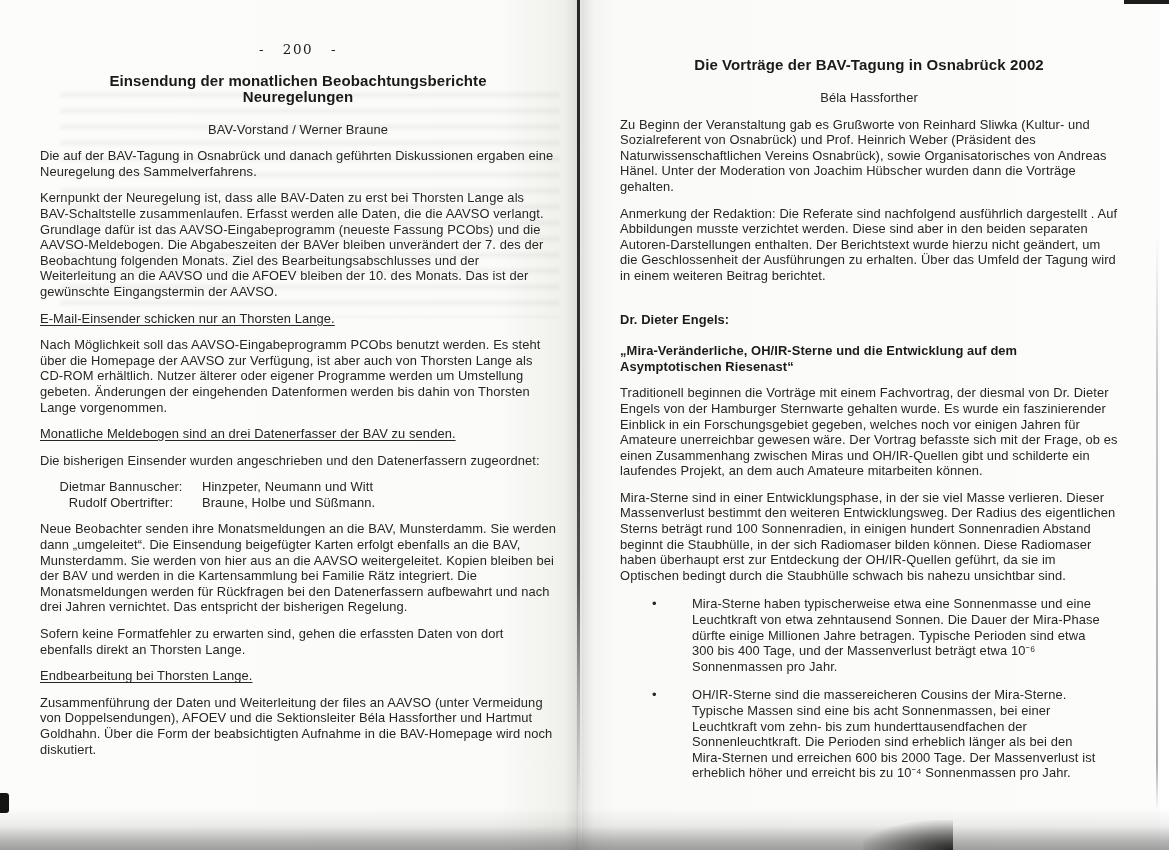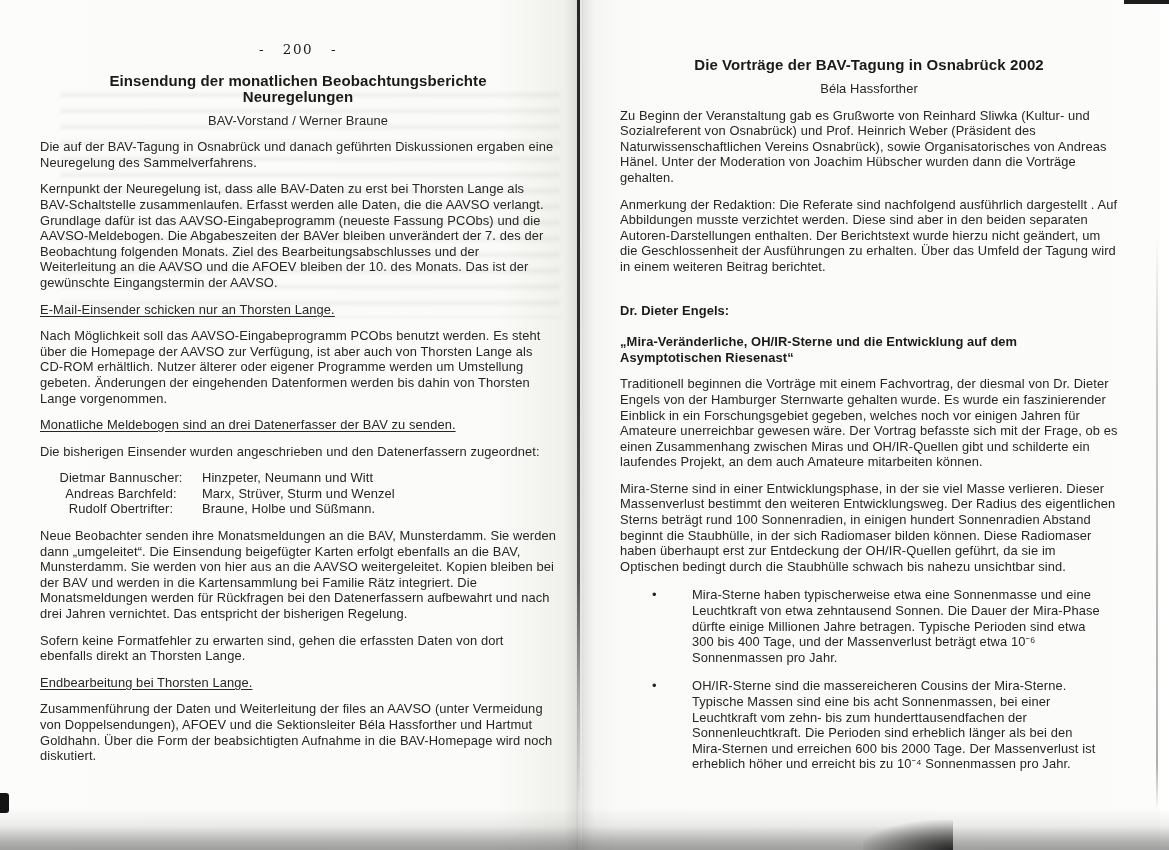--- a/index.html
+++ b/index.html
@@ -48,21 +48,21 @@
     text-align: center;
     font-weight: bold;
     font-size: 15px;
     color: #1a1a1a;
     margin-top: 15px;
     line-height: 16px;
   }
   .title-line2 { margin-top: 0; }
   .author {
     text-align: center;
-    margin-top: 8px;
+    margin-top: 17px;
   }
   p { margin: 11px 0 0 0; }
   .uhead {
     margin-top: 11px;
     text-decoration: underline;
     text-underline-offset: 2px;
   }
   .assign { margin-top: 11px; }
   .assign-row { display: flex; text-align: center; }
   .assign-name { width: 162px; flex: none; }
@@ -168,24 +168,20 @@
       <p>Die auf der BAV-Tagung in Osnabrück und danach geführten Diskussionen ergaben eine Neuregelung des Sammelverfahrens.</p>
       <p>Kernpunkt der Neuregelung ist, dass alle BAV-Daten zu erst bei Thorsten Lange als BAV-Schaltstelle zusammenlaufen. Erfasst werden alle Daten, die die AAVSO verlangt. Grundlage dafür ist das AAVSO-Eingabeprogramm (neueste Fassung PCObs) und die AAVSO-Meldebogen. Die Abgabeszeiten der BAVer bleiben unverändert der 7. des der Beobachtung folgenden Monats. Ziel des Bearbeitungsabschlusses und der Weiterleitung an die AAVSO und die AFOEV bleiben der 10. des Monats. Das ist der gewünschte Eingangstermin der AAVSO.</p>
       <div class="uhead">E-Mail-Einsender schicken nur an Thorsten Lange.</div>
       <p>Nach Möglichkeit soll das AAVSO-Eingabeprogramm PCObs benutzt werden. Es steht über die Homepage der AAVSO zur Verfügung, ist aber auch von Thorsten Lange als CD-ROM erhältlich. Nutzer älterer oder eigener Programme werden um Umstellung gebeten. Änderungen der eingehenden Datenformen werden bis dahin von Thorsten Lange vorgenommen.</p>
       <div class="uhead">Monatliche Meldebogen sind an drei Datenerfasser der BAV zu senden.</div>
       <p>Die bisherigen Einsender wurden angeschrieben und den Datenerfassern zugeordnet:</p>
       <div class="assign">
         <div class="assign-row">
           <span class="assign-name">Dietmar Bannuscher:</span>
           <span class="assign-obs">Hinzpeter, Neumann und Witt</span>
-        </div>
-        <div class="assign-row">
-          <span class="assign-name">Andreas Barchfeld:</span>
-          <span class="assign-obs">Marx, Strüver, Sturm und Wenzel</span>
         </div>
         <div class="assign-row">
           <span class="assign-name">Rudolf Obertrifter:</span>
           <span class="assign-obs">Braune, Holbe und Süßmann.</span>
         </div>
       </div>
       <p>Neue Beobachter senden ihre Monatsmeldungen an die BAV, Munsterdamm. Sie werden dann „umgeleitet“. Die Einsendung beigefügter Karten erfolgt ebenfalls an die BAV, Munsterdamm. Sie werden von hier aus an die AAVSO weitergeleitet. Kopien bleiben bei der BAV und werden in die Kartensammlung bei Familie Rätz integriert. Die Monatsmeldungen werden für Rückfragen bei den Datenerfassern aufbewahrt und nach drei Jahren vernichtet. Das entspricht der bisherigen Regelung.</p>
       <p>Sofern keine Formatfehler zu erwarten sind, gehen die erfassten Daten von dort ebenfalls direkt an Thorsten Lange.</p>
       <div class="uhead">Endbearbeitung bei Thorsten Lange.</div>
       <p>Zusammenführung der Daten und Weiterleitung der files an AAVSO (unter Vermeidung von Doppelsendungen),  AFOEV und die Sektionsleiter Béla Hassforther und Hartmut Goldhahn. Über die Form der beabsichtigten Aufnahme in die BAV-Homepage wird noch diskutiert.</p>

